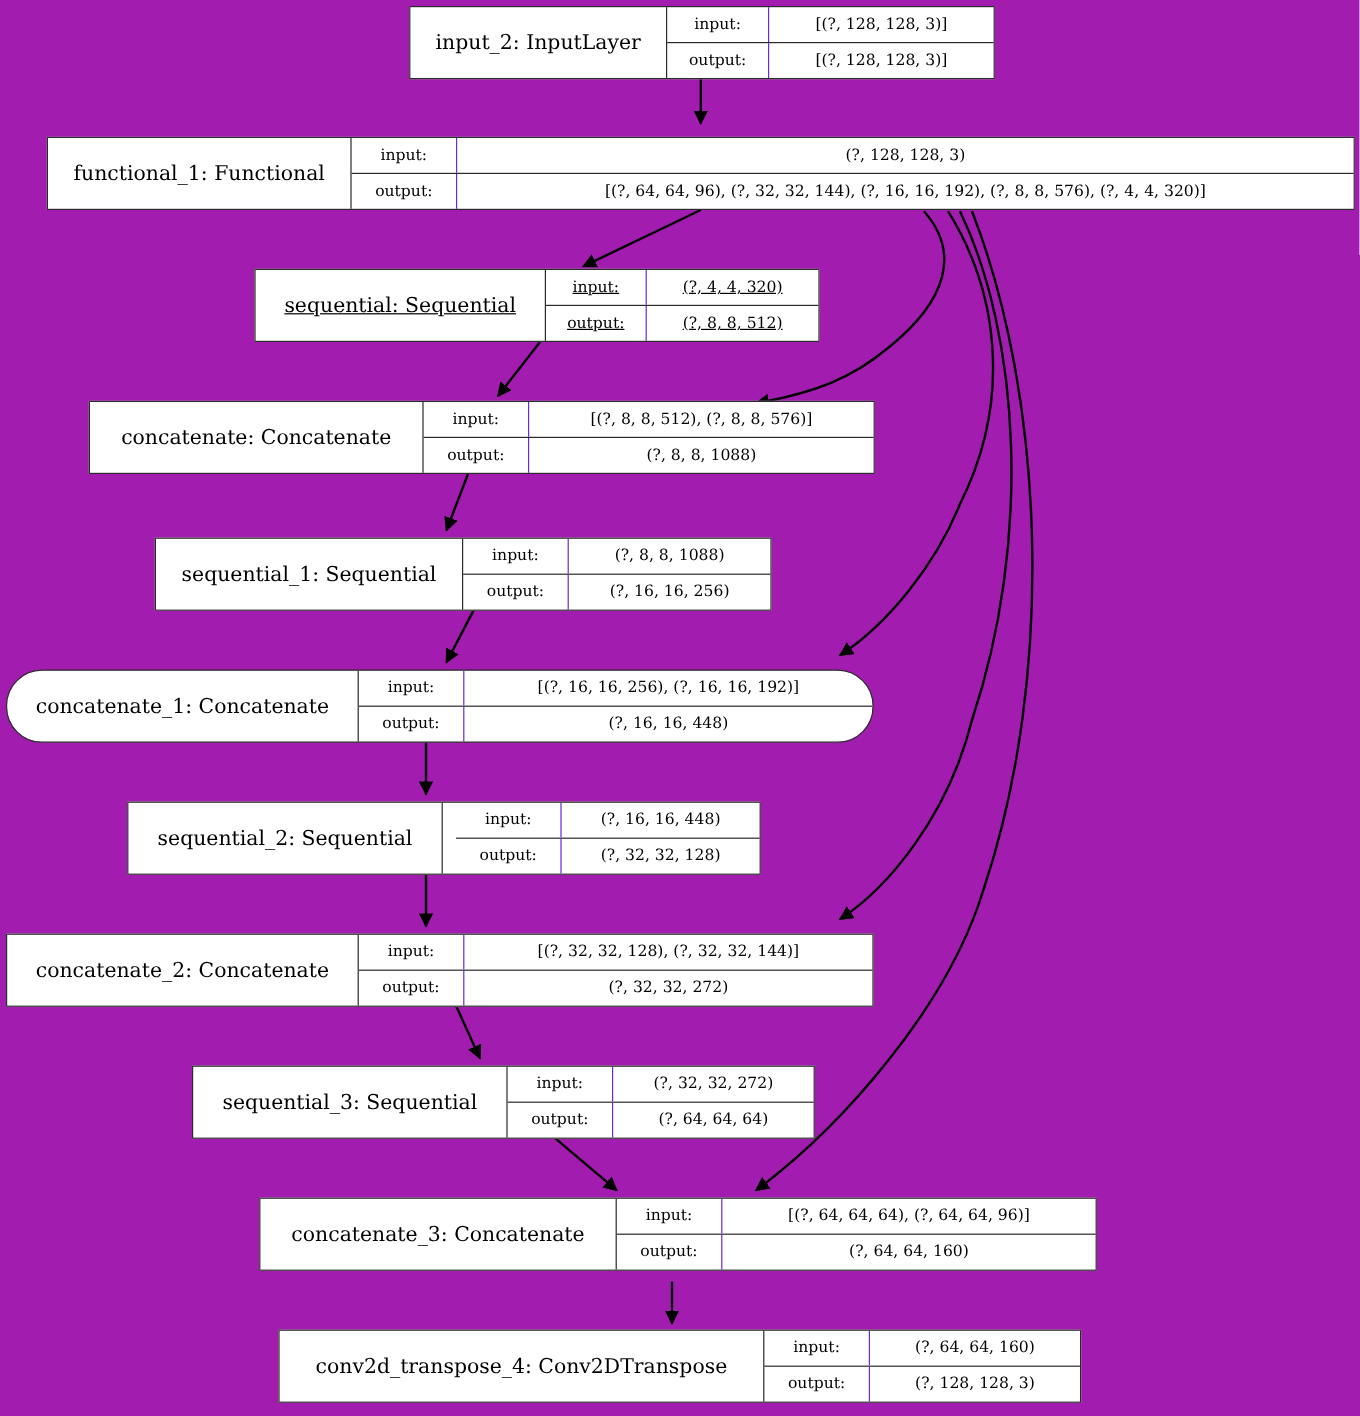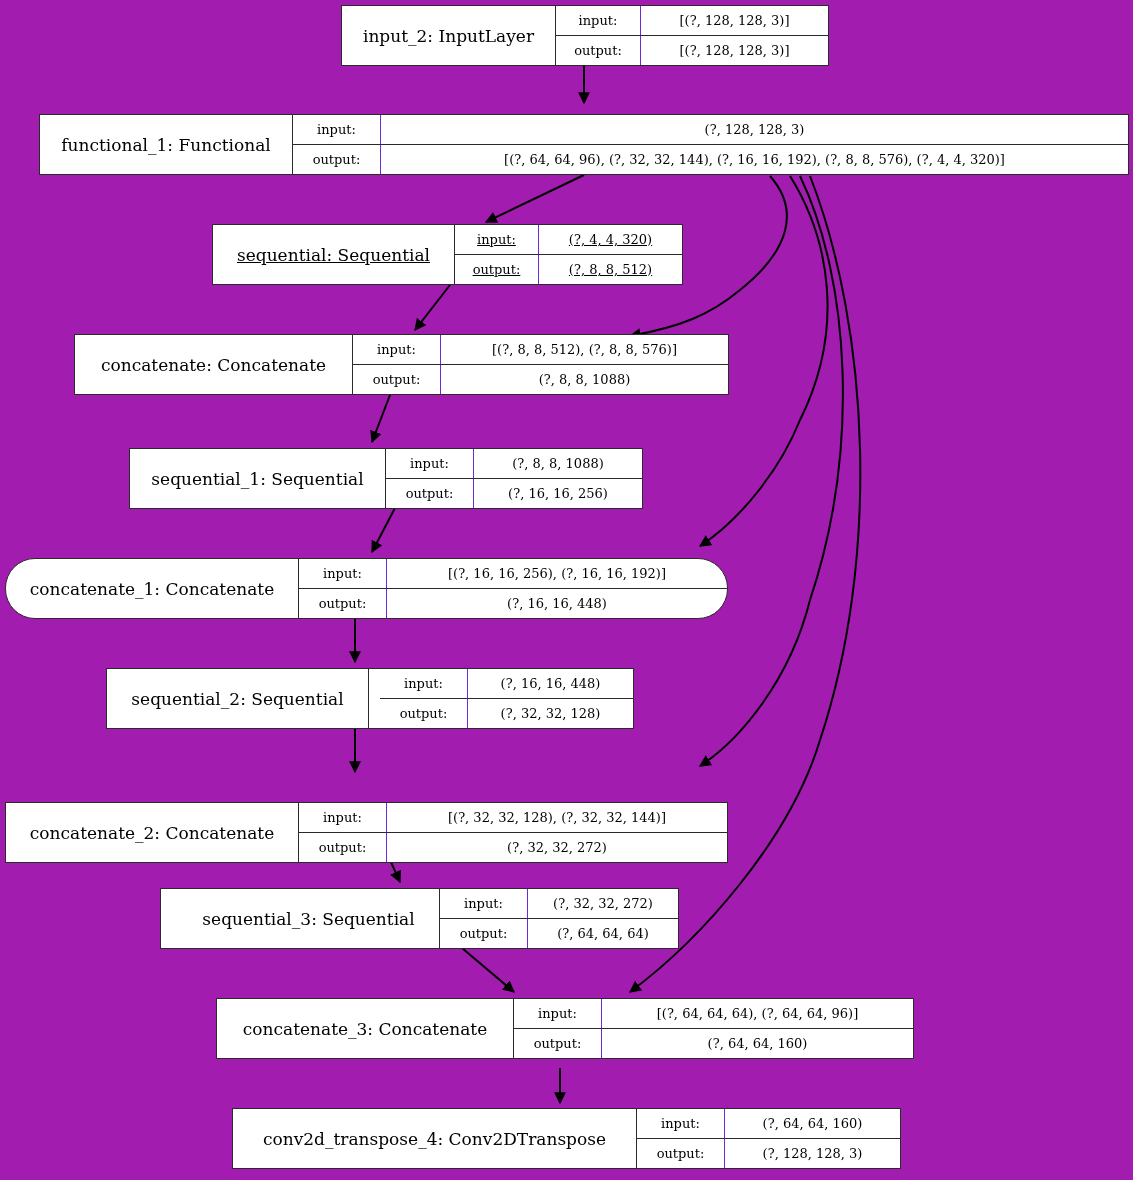--- a/index.html
+++ b/index.html
@@ -202,35 +202,35 @@
         <div class="io-key" style="width:88px;">input:</div>
         <div class="io-val">(?, 16, 16, 448)</div>
       </div>
       <div class="io-row">
         <div class="io-key" style="width:88px;">output:</div>
         <div class="io-val">(?, 32, 32, 128)</div>
       </div>
     </div>
   </div>
 
-  <div class="node" style="left:5px; top:778px; width:723px; height:61px;margin-top:24px;">
+  <div class="node" style="left:5px; top:778px; width:723px; height:61px;">
     <div class="node-name" style="width:293px;">concatenate_2: Concatenate</div>
     <div class="io">
       <div class="io-row first">
         <div class="io-key" style="width:88px;">input:</div>
         <div class="io-val">[(?, 32, 32, 128), (?, 32, 32, 144)]</div>
       </div>
       <div class="io-row">
         <div class="io-key" style="width:88px;">output:</div>
         <div class="io-val">(?, 32, 32, 272)</div>
       </div>
     </div>
   </div>
 
-  <div class="node" style="left:160px; top:888px; width:519px; height:61px;padding-left:17px;">
+  <div class="node" style="left:160px; top:888px; width:519px; height:61px;">
     <div class="node-name" style="width:262px;">sequential_3: Sequential</div>
     <div class="io">
       <div class="io-row first">
         <div class="io-key" style="width:88px;">input:</div>
         <div class="io-val">(?, 32, 32, 272)</div>
       </div>
       <div class="io-row">
         <div class="io-key" style="width:88px;">output:</div>
         <div class="io-val">(?, 64, 64, 64)</div>
       </div>

